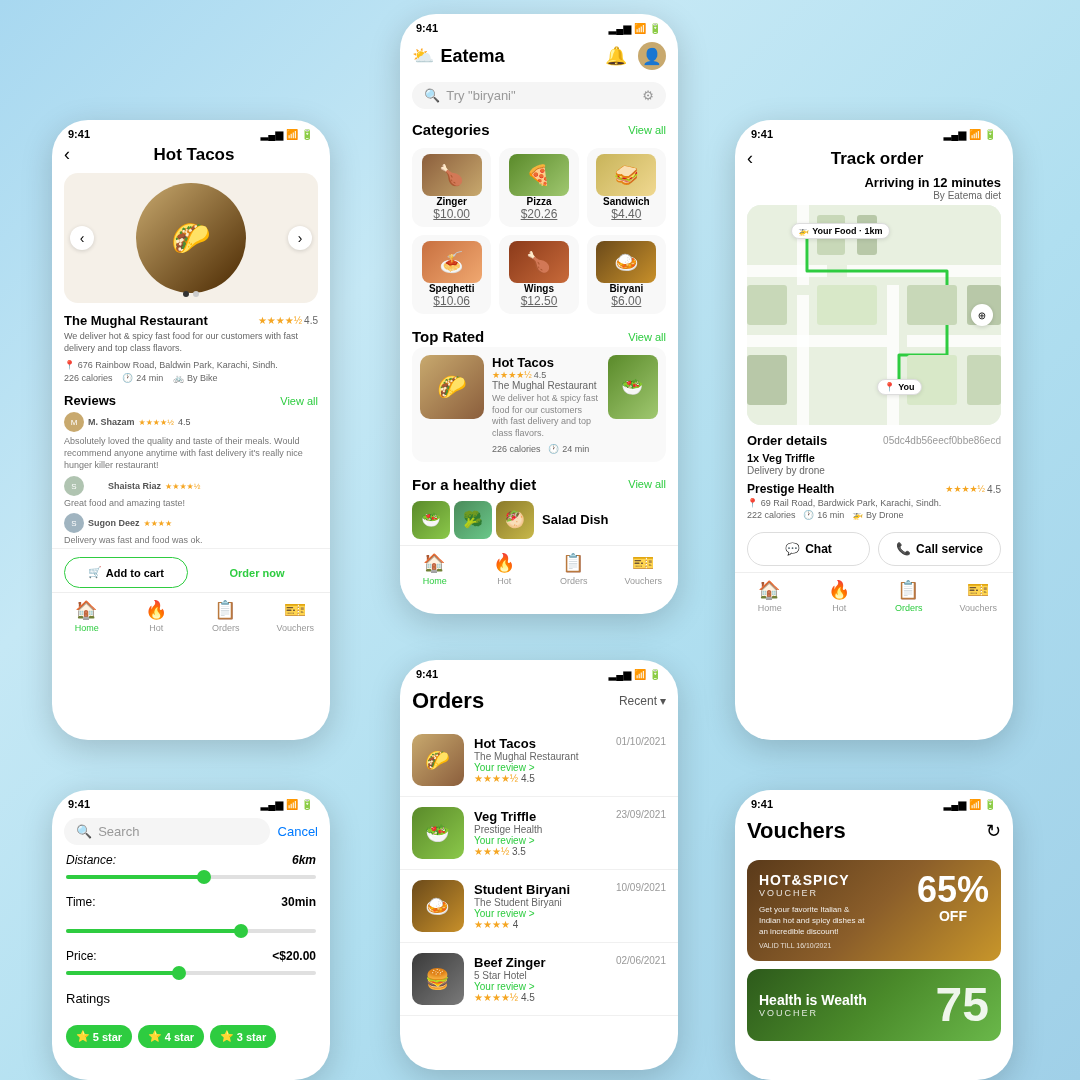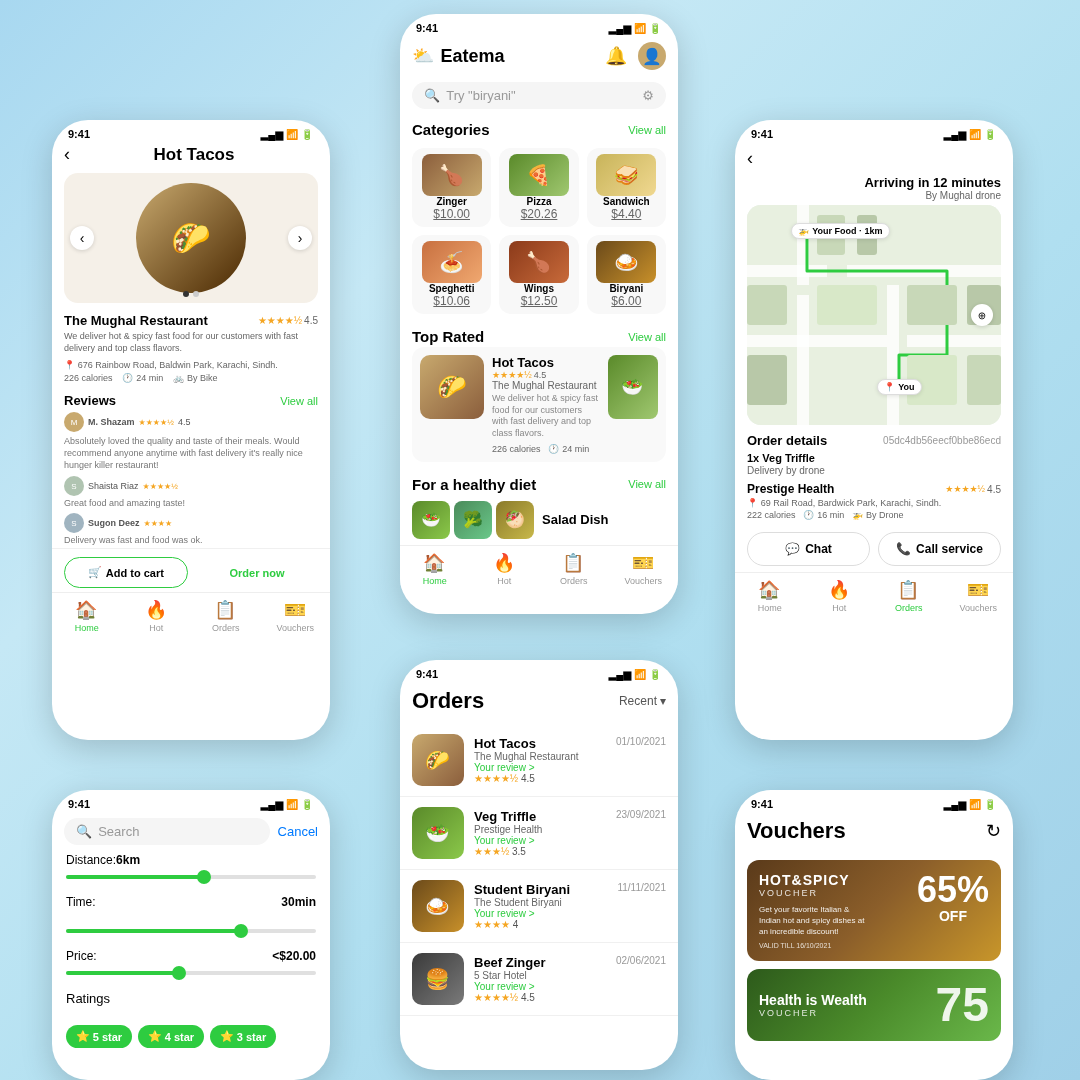--- a/index.html
+++ b/index.html
@@ -287,21 +287,21 @@
     <div style="font-size:9px;color:#555;margin-bottom:3px;">
       <div style="display:flex;align-items:center;gap:4px;margin-bottom:4px;">
         <div style="width:20px;height:20px;border-radius:50%;background:#c8a96e;display:flex;align-items:center;justify-content:center;font-size:8px;color:#fff;">M</div>
         <span style="font-weight:600;">M. Shazam</span>
         <span class="stars" style="font-size:8px;">★★★★½</span>
         <span>4.5</span>
       </div>
       <p style="color:#777;line-height:1.3;margin-bottom:5px;">Absolutely loved the quality and taste of their meals. Would recommend anyone anytime with fast delivery it's really nice hunger killer restaurant!</p>
       <div style="display:flex;align-items:center;gap:4px;margin-bottom:2px;">
         <div style="width:20px;height:20px;border-radius:50%;background:#b0c4b1;display:flex;align-items:center;justify-content:center;font-size:8px;color:#fff;">S</div>
-        <span style="font-weight:400;">Shaista Riaz</span>
+        <span style="font-weight:700;margin-left:20px;">Shaista Riaz</span>
         <span class="stars" style="font-size:8px;">★★★★½</span>
       </div>
       <p style="color:#777;margin-bottom:5px;">Great food and amazing taste!</p>
       <div style="display:flex;align-items:center;gap:4px;margin-bottom:2px;">
         <div style="width:20px;height:20px;border-radius:50%;background:#a0b4c0;display:flex;align-items:center;justify-content:center;font-size:8px;color:#fff;">S</div>
         <span style="font-weight:600;">Sugon Deez</span>
         <span class="stars" style="font-size:8px;">★★★★</span>
       </div>
       <p style="color:#777;">Delivery was fast and food was ok.</p>
     </div>
@@ -459,25 +459,26 @@
   <div class="status-bar">
     <span>9:41</span>
     <div class="status-icons">
       <span>▂▄▆</span>
         <span>📶</span>
         <span>🔋</span>
     </div>
   </div>
   <div style="display:flex;align-items:center;padding:4px 12px 6px;">
     <span class="nav-back">‹</span>
+    <span class="page-title">Track order</span>
   </div>
 
   <div style="text-align:right;padding:0 12px 4px;">
     <div style="font-size:13px;font-weight:700;">Arriving in 12 minutes</div>
-    <div style="font-size:10px;color:#666;">By Mughal drone</div>
+    <div style="font-size:10px;color:#666;">By Eatema diet</div>
   </div>
 
   <div class="map-area" style="height:220px;margin:0 12px;border-radius:14px;position:relative;overflow:hidden;">
 
     <svg width="254" height="220" viewBox="0 0 254 220" style="position:absolute;top:0;left:0;">
 
       <rect width="254" height="220" fill="#e8f0e0"></rect>
 
       <rect x="0" y="60" width="80" height="12" fill="#fff" opacity="0.8"></rect>
       <rect x="100" y="60" width="154" height="12" fill="#fff" opacity="0.8"></rect>
@@ -575,21 +576,21 @@
 
   <div style="display:flex;align-items:center;gap:8px;padding:4px 12px 8px;">
     <div class="search-bar" style="flex:1;margin:0;">
       <span>🔍</span>
       <span>Search</span>
     </div>
     <span style="color:#007aff;font-size:13px;cursor:pointer;">Cancel</span>
   </div>
   <div style="padding:0 14px;">
 
-    <div style="display:flex;justify-content:flex-start;margin-bottom:2px;font-size:12px;">
+    <div style="display:flex;justify-content:space-between;margin-bottom:2px;font-size:12px;font-style:italic;">
       <span>Distance:</span>
       <span style="font-weight:600;">6km</span>
     </div>
     <div class="slider-track">
       <div class="slider-fill" style="width:55%;"></div>
       <div class="slider-thumb" style="left:55%;"></div>
     </div>
 
     <div style="display:flex;justify-content:space-between;margin-bottom:20px;font-size:12px;">
       <span>Time:</span>
@@ -663,21 +664,21 @@
       <div class="order-rest">Prestige Health</div>
       <div class="order-review">Your review &gt;</div>
       <div class="stars" style="font-size:10px;">★★★½ <span style="color:#555;">3.5</span></div>
     </div>
   </div>
   <div class="order-card">
     <div class="order-img" style="background:linear-gradient(135deg,#6b4a1a,#c8902a);">🍛</div>
     <div class="order-info">
       <div style="display:flex;justify-content:space-between;">
         <span class="order-name">Student Biryani</span>
-        <span class="order-date">11/11/2021</span>
+        <span class="order-date">10/09/2021</span>
       </div>
       <div class="order-rest">The Student Biryani</div>
       <div class="order-review">Your review &gt;</div>
       <div class="stars" style="font-size:10px;">★★★★ <span style="color:#555;">4</span></div>
     </div>
   </div>
   <div class="order-card">
     <div class="order-img" style="background:linear-gradient(135deg,#3a3a3a,#7a7a7a);">🍔</div>
     <div class="order-info">
       <div style="display:flex;justify-content:space-between;">

